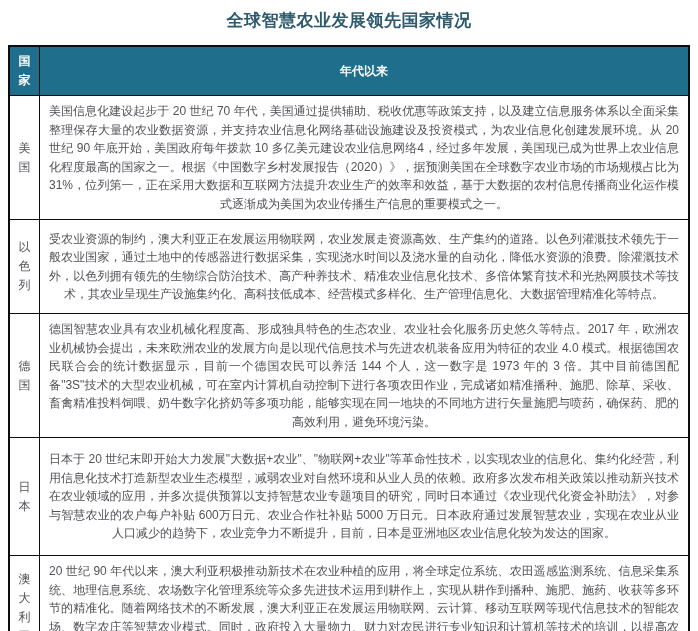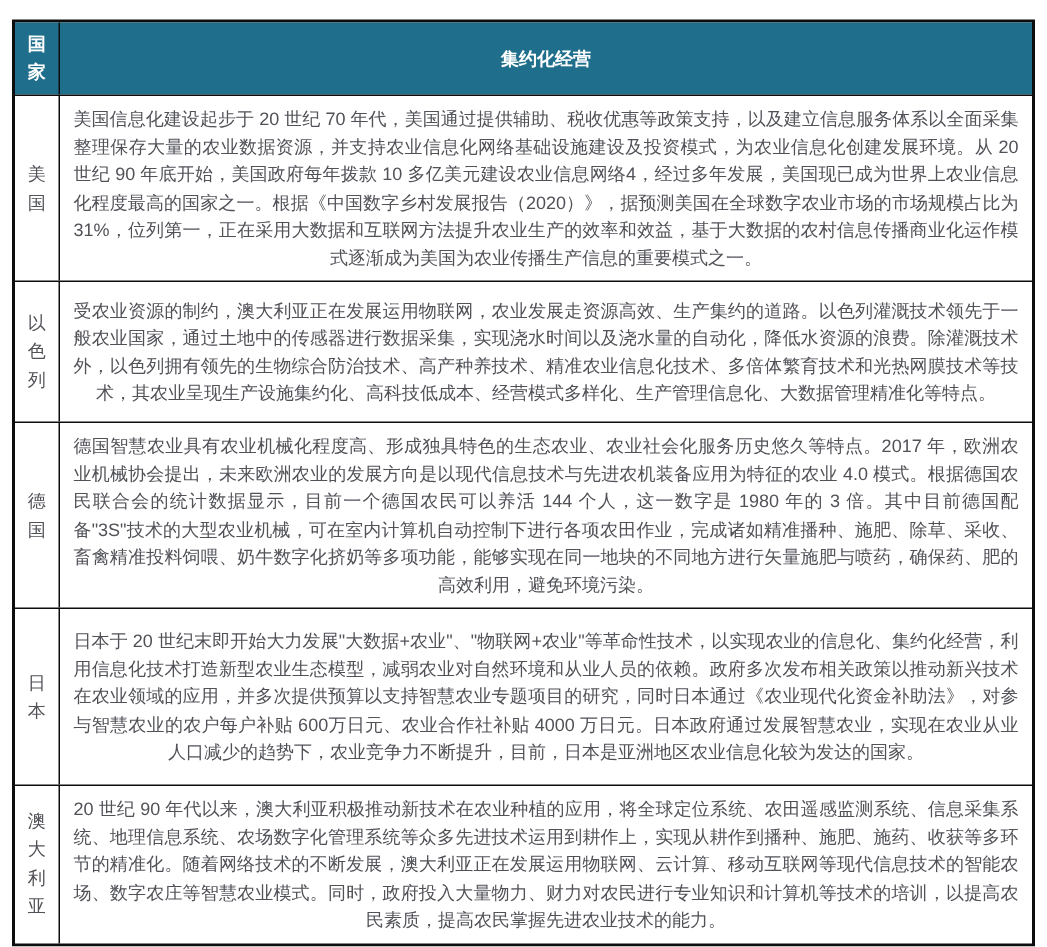--- a/index.html
+++ b/index.html
@@ -77,28 +77,29 @@
   .r-usa{min-height:123px;}
   .r-israel{min-height:94px;}
   .r-germany{min-height:112px;}
   .r-japan{min-height:118px;}
   .r-australia{min-height:82px;}
 </style>
 </head>
 <body>
 
 <div class="page">
+  <div class="title">全球智慧农业发展领先国家情况</div>
 
   <div class="table">
 
     <div class="row header-row">
       <div class="cell-country">国
 家</div>
       <div class="cell-detail">
-        <div class="txt">集约化经营</div>
+        <div class="txt">年代以来</div>
       </div>
     </div>
 
     <div class="row r-usa">
       <div class="cell-country">美
 国</div>
       <div class="cell-detail">
         <div class="txt">美国信息化建设起步于 20 世纪 70 年代，美国通过提供辅助、税收优惠等政策支持，以及建立信息服务体系以全面采集整理保存大量的农业数据资源，并支持农业信息化网络基础设施建设及投资模式，为农业信息化创建发展环境。从 20 世纪 90 年底开始，美国政府每年拨款 10 多亿美元建设农业信息网络4，经过多年发展，美国现已成为世界上农业信息化程度最高的国家之一。根据《中国数字乡村发展报告（2020）》，据预测美国在全球数字农业市场的市场规模占比为 31%，位列第一，正在采用大数据和互联网方法提升农业生产的效率和效益，基于大数据的农村信息传播商业化运作模式逐渐成为美国为农业传播生产信息的重要模式之一。</div>
       </div>
     </div>
@@ -109,29 +110,29 @@
 列</div>
       <div class="cell-detail">
         <div class="txt">受农业资源的制约，澳大利亚正在发展运用物联网，农业发展走资源高效、生产集约的道路。以色列灌溉技术领先于一般农业国家，通过土地中的传感器进行数据采集，实现浇水时间以及浇水量的自动化，降低水资源的浪费。除灌溉技术外，以色列拥有领先的生物综合防治技术、高产种养技术、精准农业信息化技术、多倍体繁育技术和光热网膜技术等技术，其农业呈现生产设施集约化、高科技低成本、经营模式多样化、生产管理信息化、大数据管理精准化等特点。</div>
       </div>
     </div>
 
     <div class="row r-germany">
       <div class="cell-country">德
 国</div>
       <div class="cell-detail">
-        <div class="txt">德国智慧农业具有农业机械化程度高、形成独具特色的生态农业、农业社会化服务历史悠久等特点。2017 年，欧洲农业机械协会提出，未来欧洲农业的发展方向是以现代信息技术与先进农机装备应用为特征的农业 4.0 模式。根据德国农民联合会的统计数据显示，目前一个德国农民可以养活 144 个人，这一数字是 1980 年的 3 倍。其中目前德国配备"3S"技术的大型农业机械，可在室内计算机自动控制下进行各项农田作业，完成诸如精准播种、施肥、除草、采收、畜禽精准投料饲喂、奶牛数字化挤奶等多项功能，能够实现在同一地块的不同地方进行矢量施肥与喷药，确保药、肥的高效利用，避免环境污染。</div>
+        <div class="txt">德国智慧农业具有农业机械化程度高、形成独具特色的生态农业、农业社会化服务历史悠久等特点。2017 年，欧洲农业机械协会提出，未来欧洲农业的发展方向是以现代信息技术与先进农机装备应用为特征的农业 4.0 模式。根据德国农民联合会的统计数据显示，目前一个德国农民可以养活 144 个人，这一数字是 1973 年的 3 倍。其中目前德国配备"3S"技术的大型农业机械，可在室内计算机自动控制下进行各项农田作业，完成诸如精准播种、施肥、除草、采收、畜禽精准投料饲喂、奶牛数字化挤奶等多项功能，能够实现在同一地块的不同地方进行矢量施肥与喷药，确保药、肥的高效利用，避免环境污染。</div>
       </div>
     </div>
 
     <div class="row r-japan">
       <div class="cell-country">日
 本</div>
       <div class="cell-detail">
-        <div class="txt">日本于 20 世纪末即开始大力发展"大数据+农业"、"物联网+农业"等革命性技术，以实现农业的信息化、集约化经营，利用信息化技术打造新型农业生态模型，减弱农业对自然环境和从业人员的依赖。政府多次发布相关政策以推动新兴技术在农业领域的应用，并多次提供预算以支持智慧农业专题项目的研究，同时日本通过《农业现代化资金补助法》，对参与智慧农业的农户每户补贴 600万日元、农业合作社补贴 4000 万日元。日本政府通过发展智慧农业，实现在农业从业人口减少的趋势下，农业竞争力不断提升，目前，日本是亚洲地区农业信息化较为发达的国家。</div>
+        <div class="txt">日本于 20 世纪末即开始大力发展"大数据+农业"、"物联网+农业"等革命性技术，以实现农业的信息化、集约化经营，利用信息化技术打造新型农业生态模型，减弱农业对自然环境和从业人员的依赖。政府多次发布相关政策以推动新兴技术在农业领域的应用，并多次提供预算以支持智慧农业专题项目的研究，同时日本通过《农业现代化资金补助法》，对参与智慧农业的农户每户补贴 600万日元、农业合作社补贴 5000 万日元。日本政府通过发展智慧农业，实现在农业从业人口减少的趋势下，农业竞争力不断提升，目前，日本是亚洲地区农业信息化较为发达的国家。</div>
       </div>
     </div>
 
     <div class="row r-australia">
       <div class="cell-country">澳
 大
 利
 亚</div>
       <div class="cell-detail">
         <div class="txt">20 世纪 90 年代以来，澳大利亚积极推动新技术在农业种植的应用，将全球定位系统、农田遥感监测系统、信息采集系统、地理信息系统、农场数字化管理系统等众多先进技术运用到耕作上，实现从耕作到播种、施肥、施药、收获等多环节的精准化。随着网络技术的不断发展，澳大利亚正在发展运用物联网、云计算、移动互联网等现代信息技术的智能农场、数字农庄等智慧农业模式。同时，政府投入大量物力、财力对农民进行专业知识和计算机等技术的培训，以提高农民素质，提高农民掌握先进农业技术的能力。</div>

